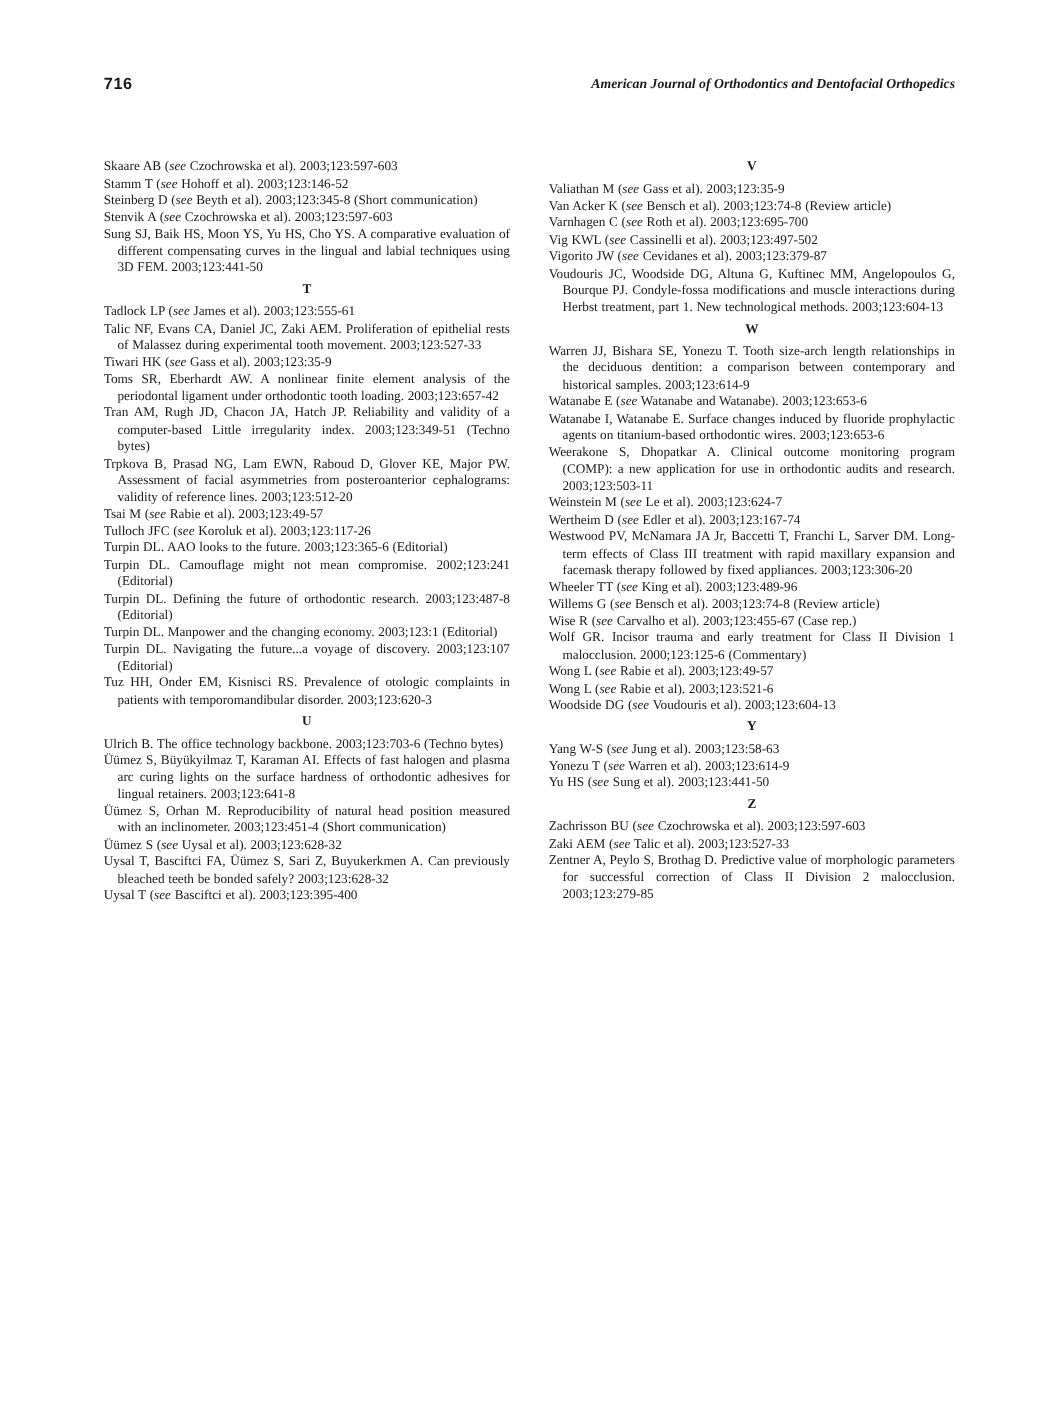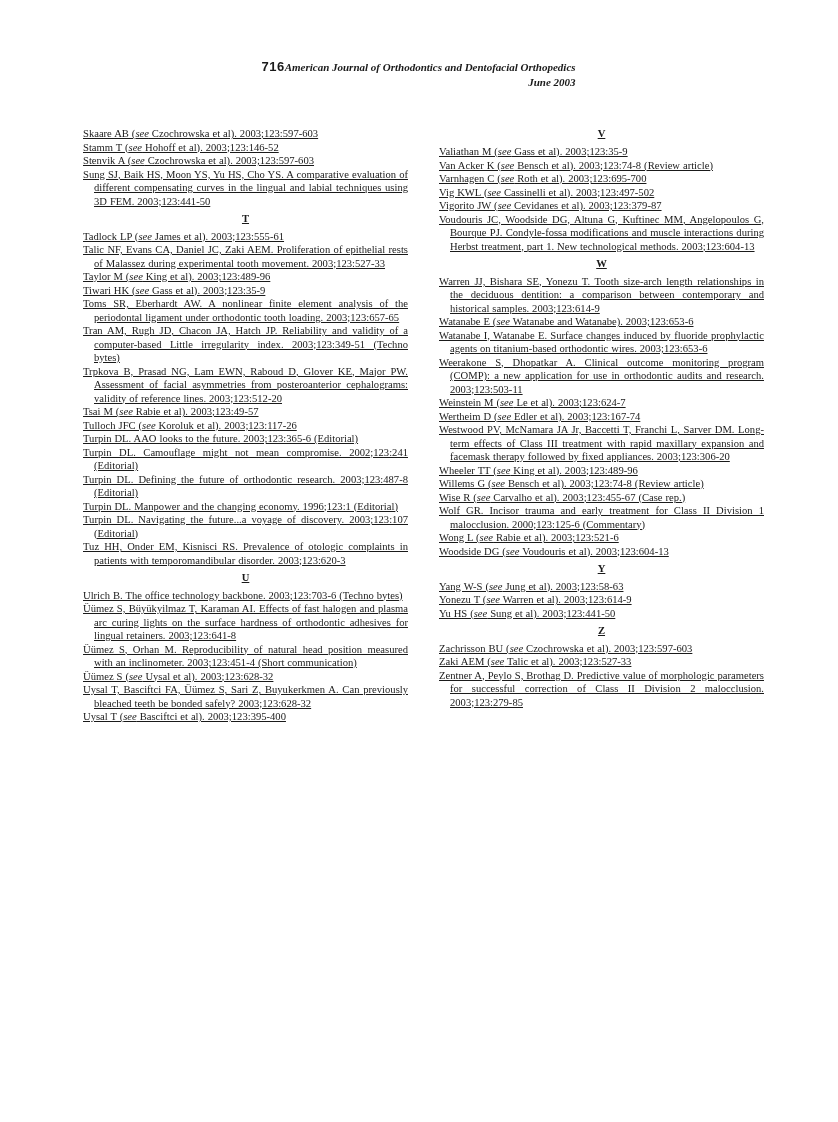--- a/index.html
+++ b/index.html
@@ -9,23 +9,23 @@
     height: 1122px;
     margin: 0 auto;
     background: #ffffff;
     color: #1a1a1a;
     overflow: hidden;
   }
   .header {
     position: absolute;
     top: 60px;
     left: 83px;
-    right: 84px;
+    right: 74px;
     display: flex;
-    justify-content: center;
+    justify-content: space-between;
     align-items: flex-start;
   }
   .folio {
     font-family: "Liberation Sans", sans-serif;
     font-weight: bold;
     font-size: 13px;
     line-height: 14px;
     letter-spacing: 0.5px;
   }
   .running-head {
@@ -36,21 +36,20 @@
     font-size: 11px;
     line-height: 14.5px;
   }
   .columns {
     position: absolute;
     top: 127px;
     left: 83px;
     right: 74px;
     display: flex;
     gap: 31px;
-    text-decoration: underline;
   }
   .col {
     width: 332px;
     font-family: "Liberation Serif", serif;
     font-size: 10.6px;
     line-height: 13.5px;
     text-align: justify;
   }
   .entry {
     margin: 0;
@@ -67,43 +66,42 @@
   .letter:first-child { margin-top: 0; }
 </style>
 </head>
 <body>
 
 <div class="page">
   <div class="header">
     <span class="folio">716</span>
     <div class="running-head">
       <div>American Journal of Orthodontics and Dentofacial Orthopedics</div>
-      <div>June 2003</div>
     </div>
   </div>
   <div class="columns">
     <div class="col" id="col-0">
         <p class="entry">Skaare AB (<i>see</i> Czochrowska et al). 2003;123:597-603</p>
         <p class="entry">Stamm T (<i>see</i> Hohoff et al). 2003;123:146-52</p>
+        <p class="entry">Steinberg D (<i>see</i> Beyth et al). 2003;123:345-8 (Short communication)</p>
         <p class="entry">Stenvik A (<i>see</i> Czochrowska et al). 2003;123:597-603</p>
         <p class="entry">Sung SJ, Baik HS, Moon YS, Yu HS, Cho YS. A comparative evaluation of different compensating curves in the lingual and labial techniques using 3D FEM. 2003;123:441-50</p>
         <div class="letter">T</div>
         <p class="entry">Tadlock LP (<i>see</i> James et al). 2003;123:555-61</p>
         <p class="entry">Talic NF, Evans CA, Daniel JC, Zaki AEM. Proliferation of epithelial rests of Malassez during experimental tooth movement. 2003;123:527-33</p>
-        <p class="entry">Taylor M (<i>see</i> King et al). 2003;123:489-96</p>
         <p class="entry">Tiwari HK (<i>see</i> Gass et al). 2003;123:35-9</p>
-        <p class="entry">Toms SR, Eberhardt AW. A nonlinear finite element analysis of the periodontal ligament under orthodontic tooth loading. 2003;123:657-65</p>
+        <p class="entry">Toms SR, Eberhardt AW. A nonlinear finite element analysis of the periodontal ligament under orthodontic tooth loading. 2003;123:657-42</p>
         <p class="entry">Tran AM, Rugh JD, Chacon JA, Hatch JP. Reliability and validity of a computer-based Little irregularity index. 2003;123:349-51 (Techno bytes)</p>
         <p class="entry">Trpkova B, Prasad NG, Lam EWN, Raboud D, Glover KE, Major PW. Assessment of facial asymmetries from posteroanterior cephalograms: validity of reference lines. 2003;123:512-20</p>
         <p class="entry">Tsai M (<i>see</i> Rabie et al). 2003;123:49-57</p>
         <p class="entry">Tulloch JFC (<i>see</i> Koroluk et al). 2003;123:117-26</p>
         <p class="entry">Turpin DL. AAO looks to the future. 2003;123:365-6 (Editorial)</p>
         <p class="entry">Turpin DL. Camouflage might not mean compromise. 2002;123:241 (Editorial)</p>
         <p class="entry">Turpin DL. Defining the future of orthodontic research. 2003;123:487-8 (Editorial)</p>
-        <p class="entry">Turpin DL. Manpower and the changing economy. 1996;123:1 (Editorial)</p>
+        <p class="entry">Turpin DL. Manpower and the changing economy. 2003;123:1 (Editorial)</p>
         <p class="entry">Turpin DL. Navigating the future...a voyage of discovery. 2003;123:107 (Editorial)</p>
         <p class="entry">Tuz HH, Onder EM, Kisnisci RS. Prevalence of otologic complaints in patients with temporomandibular disorder. 2003;123:620-3</p>
         <div class="letter">U</div>
         <p class="entry">Ulrich B. The office technology backbone. 2003;123:703-6 (Techno bytes)</p>
         <p class="entry">Üümez S, Büyükyilmaz T, Karaman AI. Effects of fast halogen and plasma arc curing lights on the surface hardness of orthodontic adhesives for lingual retainers. 2003;123:641-8</p>
         <p class="entry">Üümez S, Orhan M. Reproducibility of natural head position measured with an inclinometer. 2003;123:451-4 (Short communication)</p>
         <p class="entry">Üümez S (<i>see</i> Uysal et al). 2003;123:628-32</p>
         <p class="entry">Uysal T, Basciftci FA, Üümez S, Sari Z, Buyukerkmen A. Can previously bleached teeth be bonded safely? 2003;123:628-32</p>
         <p class="entry">Uysal T (<i>see</i> Basciftci et al). 2003;123:395-400</p>
       </div>
@@ -120,20 +118,21 @@
         <p class="entry">Watanabe E (<i>see</i> Watanabe and Watanabe). 2003;123:653-6</p>
         <p class="entry">Watanabe I, Watanabe E. Surface changes induced by fluoride prophylactic agents on titanium-based orthodontic wires. 2003;123:653-6</p>
         <p class="entry">Weerakone S, Dhopatkar A. Clinical outcome monitoring program (COMP): a new application for use in orthodontic audits and research. 2003;123:503-11</p>
         <p class="entry">Weinstein M (<i>see</i> Le et al). 2003;123:624-7</p>
         <p class="entry">Wertheim D (<i>see</i> Edler et al). 2003;123:167-74</p>
         <p class="entry">Westwood PV, McNamara JA Jr, Baccetti T, Franchi L, Sarver DM. Long-term effects of Class III treatment with rapid maxillary expansion and facemask therapy followed by fixed appliances. 2003;123:306-20</p>
         <p class="entry">Wheeler TT (<i>see</i> King et al). 2003;123:489-96</p>
         <p class="entry">Willems G (<i>see</i> Bensch et al). 2003;123:74-8 (Review article)</p>
         <p class="entry">Wise R (<i>see</i> Carvalho et al). 2003;123:455-67 (Case rep.)</p>
         <p class="entry">Wolf GR. Incisor trauma and early treatment for Class II Division 1 malocclusion. 2000;123:125-6 (Commentary)</p>
+        <p class="entry">Wong L (<i>see</i> Rabie et al). 2003;123:49-57</p>
         <p class="entry">Wong L (<i>see</i> Rabie et al). 2003;123:521-6</p>
         <p class="entry">Woodside DG (<i>see</i> Voudouris et al). 2003;123:604-13</p>
         <div class="letter">Y</div>
         <p class="entry">Yang W-S (<i>see</i> Jung et al). 2003;123:58-63</p>
         <p class="entry">Yonezu T (<i>see</i> Warren et al). 2003;123:614-9</p>
         <p class="entry">Yu HS (<i>see</i> Sung et al). 2003;123:441-50</p>
         <div class="letter">Z</div>
         <p class="entry">Zachrisson BU (<i>see</i> Czochrowska et al). 2003;123:597-603</p>
         <p class="entry">Zaki AEM (<i>see</i> Talic et al). 2003;123:527-33</p>
         <p class="entry">Zentner A, Peylo S, Brothag D. Predictive value of morphologic parameters for successful correction of Class II Division 2 malocclusion. 2003;123:279-85</p>

